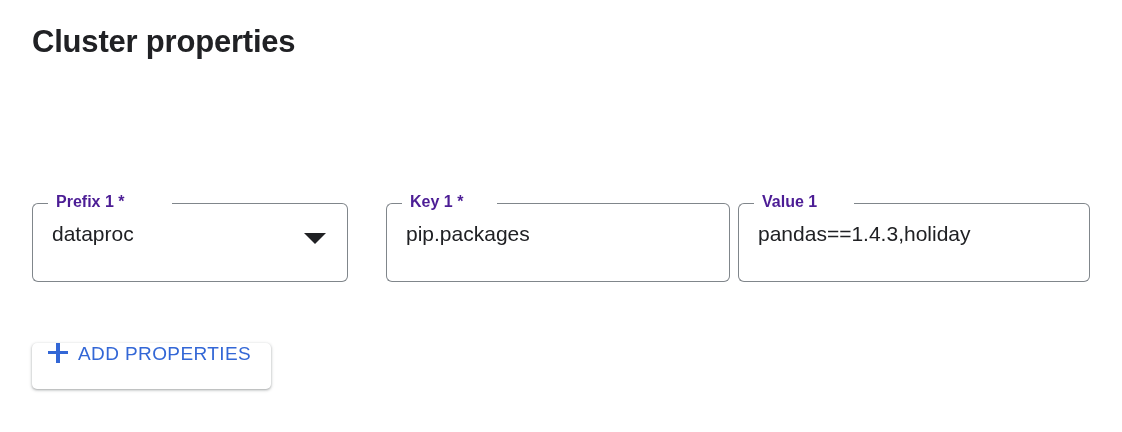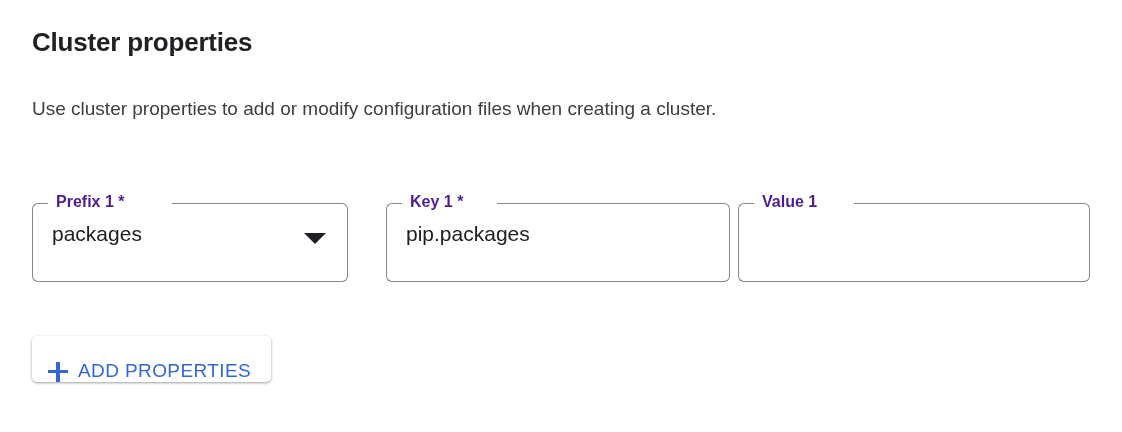--- a/index.html
+++ b/index.html
@@ -20,21 +20,21 @@
     position: absolute;
     left: 0; top: 0;
     width: 1122px;
     height: 432px;
   }
 
   .page-title {
     position: absolute;
     left: 32px;
     top: 22px;
-    font-size: 26px;
+    font-size: 31px;
     line-height: 40px;
     font-weight: 700;
     letter-spacing: -0.2px;
     color: #202124;
     white-space: nowrap;
     text-align: center;
   }
 
   .page-description {
     position: absolute;
@@ -163,25 +163,25 @@
     height: 0;
     border-left: 11px solid transparent;
     border-right: 11px solid transparent;
     border-top: 11px solid #202124;
   }
 
   
   .add-button {
     position: absolute;
     left: 32px;
-    top: 336px;
+    top: 343px;
     height: 46px;
     padding: 0 20px 0 16px;
     display: flex;
-    align-items: flex-end;
+    align-items: flex-start;
     gap: 10px;
     background: #ffffff;
     border: none;
     border-radius: 5px;
     box-shadow: 0 1px 2px 0 rgba(60,64,67,0.30), 0 1px 3px 1px rgba(60,64,67,0.15);
     color: #3367d6;
     font-family: "Liberation Sans", sans-serif;
     font-size: 19px;
     font-weight: 500;
     letter-spacing: 0.4px;
@@ -210,34 +210,33 @@
     width: 3.4px; height: 20px;
   }
 </style>
 </head>
 <body>
 
 <div class="page">
 
   <div class="page-title">Cluster properties</div>
 
-  <div class="page-description">Use cluster properties to add or modify configuration files when creating a cluster.</div>
 
   <div class="form-row">
 
     <div class="field prefix">
       <div class="outline">
         <span class="o-left"></span>
         <span class="o-notch-pre"></span>
         <span class="o-notch-post"></span>
         <span class="o-right"></span>
         <span class="o-mid-bottom"></span>
       </div>
       <span class="field-label">Prefix 1 *</span>
-      <div class="field-value">packages</div>
+      <div class="field-value">dataproc</div>
       <span class="select-arrow"></span>
     </div>
 
     <div class="field key">
       <div class="outline">
         <span class="o-left"></span>
         <span class="o-notch-pre"></span>
         <span class="o-notch-post"></span>
         <span class="o-right"></span>
         <span class="o-mid-bottom"></span>
@@ -248,20 +247,21 @@
 
     <div class="field value">
       <div class="outline">
         <span class="o-left"></span>
         <span class="o-notch-pre"></span>
         <span class="o-notch-post"></span>
         <span class="o-right"></span>
         <span class="o-mid-bottom"></span>
       </div>
       <span class="field-label">Value 1</span>
+      <div class="field-value">pandas==1.4.3,holiday</div>
     </div>
 
   </div>
 
   <button class="add-button">
     <span class="plus-icon"></span>
     <span>ADD PROPERTIES</span>
   </button>
 
 </div>

